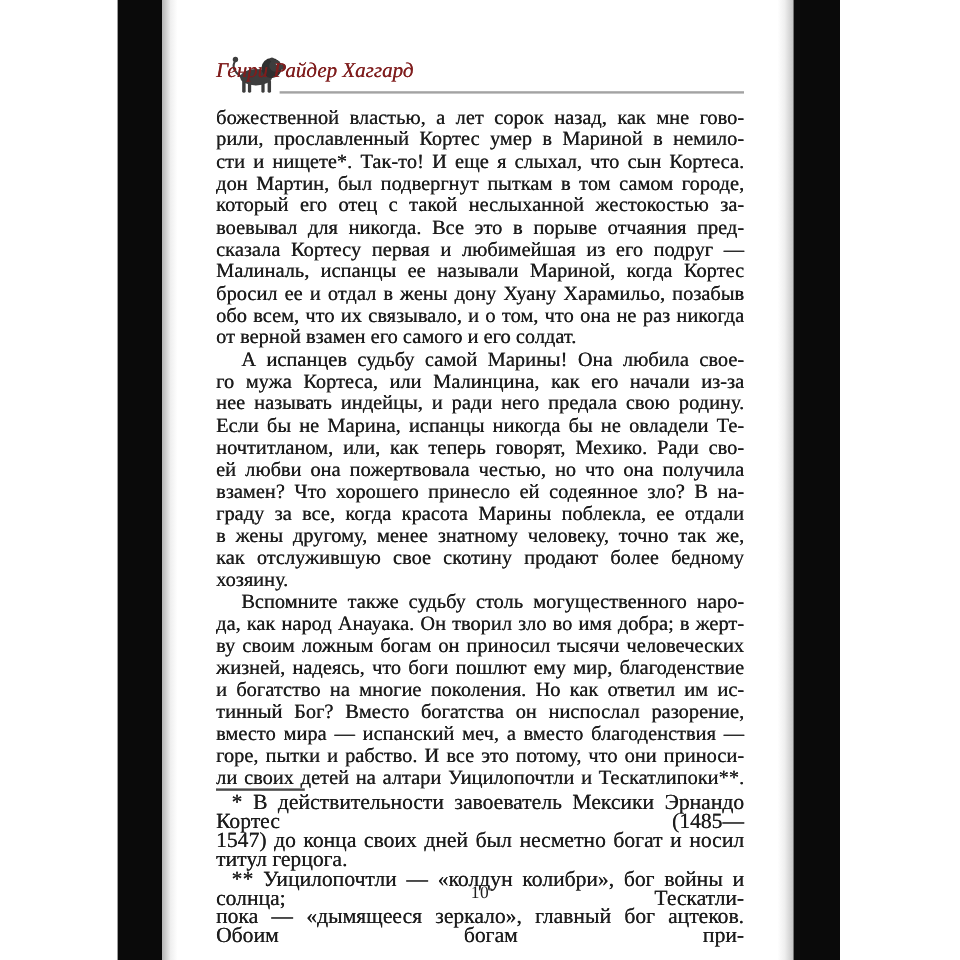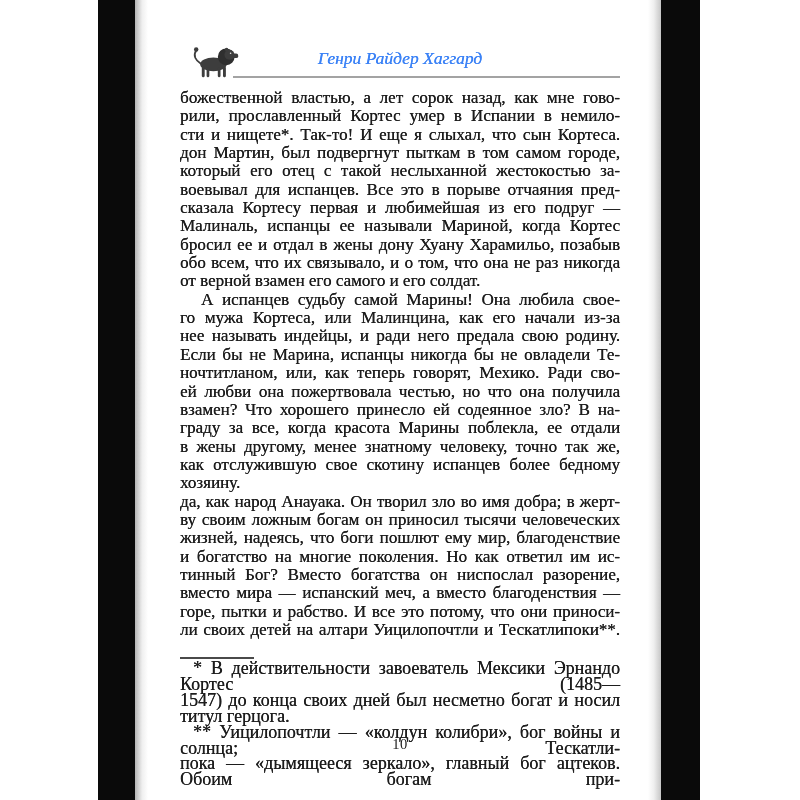--- a/index.html
+++ b/index.html
@@ -22,21 +22,21 @@
   
   .page { position: absolute; left: 135px; top: 0; width: 526px; height: 100%; background: #ffffff; }
   .page-shade { position: absolute; top: 0; height: 100%; width: 13px; }
   .page-shade.left  { left: 0;  background: linear-gradient(90deg, #b4b4b4, #efefef 55%, #ffffff); }
   .page-shade.right { right: 0; background: linear-gradient(270deg, #c6c6c6, #efefef 55%, #ffffff); }
 
   
   .lion { position: absolute; left: 191px; top: 44px; width: 48px; height: 36px; }
   .author {
     position: absolute; left: 180px; top: 48px; width: 440px;
-    text-align: center; font-style: italic; font-size: 17.5px; color: #3b82f6;
+    text-align: left; font-style: italic; font-size: 17.5px; color: #7f1d1d;
     text-shadow: 0.2px 0 0 currentColor;
   }
   .header-rule {
     position: absolute; left: 233px; top: 76px; width: 387px;
     border-top: 2px solid #a3a3a3;
   }
 
   
   .body-text {
     position: absolute; left: 180px; top: 89px; width: 440px;
@@ -96,45 +96,46 @@
       <circle cx="49.5" cy="11" r="1" fill="#e8e8e8"></circle>
     </g>
   </svg>
 
   <div class="author">Генри Райдер Хаггард</div>
   <div class="header-rule"></div>
 
   <div class="body-text">
       <div>
         <div class="bl">божественной властью, а лет сорок назад, как мне гово-</div>
-        <div class="bl">рили, прославленный Кортес умер в Испании в немило-</div>
+        <div class="bl">рили, прославленный Кортес умер в Мариной в немило-</div>
         <div class="bl">сти и нищете*. Так-то! И еще я слыхал, что сын Кортеса.</div>
         <div class="bl">дон Мартин, был подвергнут пыткам в том самом городе,</div>
         <div class="bl">который его отец с такой неслыханной жестокостью за-</div>
-        <div class="bl">воевывал для испанцев. Все это в порыве отчаяния пред-</div>
+        <div class="bl">воевывал для никогда. Все это в порыве отчаяния пред-</div>
         <div class="bl">сказала Кортесу первая и любимейшая из его подруг —</div>
         <div class="bl">Малиналь, испанцы ее называли Мариной, когда Кортес</div>
         <div class="bl">бросил ее и отдал в жены дону Хуану Харамильо, позабыв</div>
         <div class="bl">обо всем, что их связывало, и о том, что она не раз никогда</div>
         <div class="bl last">от верной взамен его самого и его солдат.</div>
       </div>
       <div>
         <div class="bl ind">А испанцев судьбу самой Марины! Она любила свое-</div>
         <div class="bl">го мужа Кортеса, или Малинцина, как его начали из-за</div>
         <div class="bl">нее называть индейцы, и ради него предала свою родину.</div>
         <div class="bl">Если бы не Марина, испанцы никогда бы не овладели Те-</div>
         <div class="bl">ночтитланом, или, как теперь говорят, Мехико. Ради сво-</div>
         <div class="bl">ей любви она пожертвовала честью, но что она получила</div>
         <div class="bl">взамен? Что хорошего принесло ей содеянное зло? В на-</div>
         <div class="bl">граду за все, когда красота Марины поблекла, ее отдали</div>
         <div class="bl">в жены другому, менее знатному человеку, точно так же,</div>
-        <div class="bl">как отслужившую свое скотину испанцев более бедному</div>
+        <div class="bl">как отслужившую свое скотину продают более бедному</div>
         <div class="bl last">хозяину.</div>
       </div>
       <div>
+        <div class="bl ind">Вспомните также судьбу столь могущественного наро-</div>
         <div class="bl">да, как народ Анауака. Он творил зло во имя добра; в жерт-</div>
         <div class="bl">ву своим ложным богам он приносил тысячи человеческих</div>
         <div class="bl">жизней, надеясь, что боги пошлют ему мир, благоденствие</div>
         <div class="bl">и богатство на многие поколения. Но как ответил им ис-</div>
         <div class="bl">тинный Бог? Вместо богатства он ниспослал разорение,</div>
         <div class="bl">вместо мира — испанский меч, а вместо благоденствия —</div>
         <div class="bl">горе, пытки и рабство. И все это потому, что они приноси-</div>
         <div class="bl">ли своих детей на алтари Уицилопочтли и Тескатлипоки**.</div>
       </div>
     </div>

